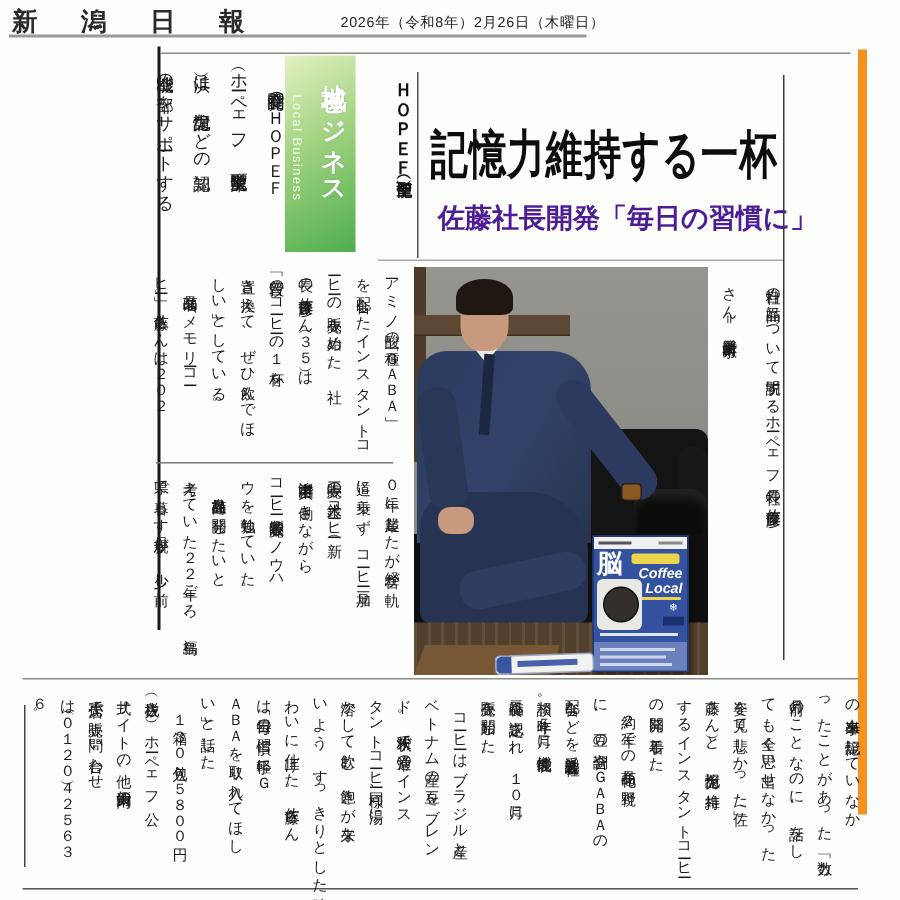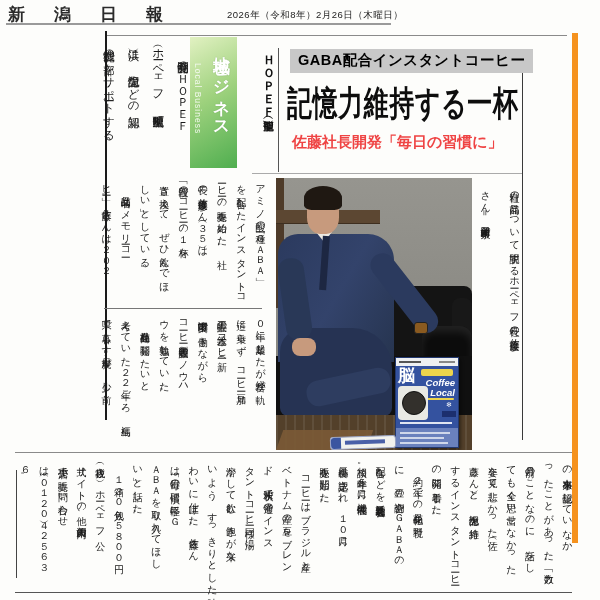--- a/index.html
+++ b/index.html
@@ -49,21 +49,21 @@
   
   .sidehead{position:absolute;left:256px;top:47px;width:22px;height:130px;writing-mode:vertical-rl;
         font-family:"Liberation Sans",sans-serif;font-weight:bold;color:#111;}
   .sidehead-latin{text-orientation:upright;font-size:12px;letter-spacing:1px;}
   .sidehead-kanji{font-size:10.5px;letter-spacing:.5px;}
   .kicker{position:absolute;left:290px;top:49px;background:#c8c8c8;color:#000;padding:2px 8px 3px;
         font-family:"Liberation Sans",sans-serif;font-weight:bold;font-size:14.5px;letter-spacing:.5px;}
   .main-headline{position:absolute;left:287px;top:80px;font-size:31px;font-weight:bold;color:#0d0d0d;
         white-space:nowrap;transform:scale(.8,1.12);transform-origin:left top;letter-spacing:1px;}
   .sub-headline{position:absolute;left:292px;top:133px;font-family:"Liberation Sans",sans-serif;
-        font-weight:bold;font-size:15px;letter-spacing:0;color:#ef4444;}
+        font-weight:bold;font-size:18px;letter-spacing:0;color:#4c1d95;}
 
   
   .photo{position:absolute;left:276px;top:178px;width:196px;height:272px;overflow:hidden;
         background:linear-gradient(180deg,#96958f 0%,#8a8983 55%,#7f7e78 100%);}
   .ph{position:absolute;}
   .ph-wood-left{left:0;top:0;width:8px;height:130px;background:#4e3b29;}
   .ph-rail{left:0;top:32px;width:104px;height:13px;background:#5c4732;box-shadow:0 1px 0 #3e2f20;}
   .ph-sofa-back{left:8px;top:108px;width:188px;height:72px;background:#141414;border-radius:8px;}
   .ph-armrest{left:176px;top:120px;width:20px;height:92px;background:#181818;border-radius:8px;}
   .ph-cushion{left:146px;top:148px;width:50px;height:52px;background:#0c0c0c;border-radius:12px;
@@ -142,21 +142,20 @@
 
   <div class="label-box">
     <div class="label-jp">地域ビジネス</div>
     <div class="label-en">Local Business</div>
   </div>
 
   <div class="sidehead">
     <span class="sidehead-latin">ＨＯＰＥＦ</span><span class="sidehead-kanji">（聖籠）</span>
   </div>
 
-  <div class="kicker">GABA配合インスタントコーヒー</div>
   <div class="main-headline">記憶力維持する一杯</div>
   <div class="sub-headline">佐藤社長開発「毎日の習慣に」</div>
 
   <div class="photo">
     <div class="ph ph-wood-left"></div>
     <div class="ph ph-rail"></div>
     <div class="ph ph-sofa-back"></div>
     <div class="ph ph-armrest"></div>
     <div class="ph ph-cushion"></div>
     <div class="ph ph-seat"></div>

